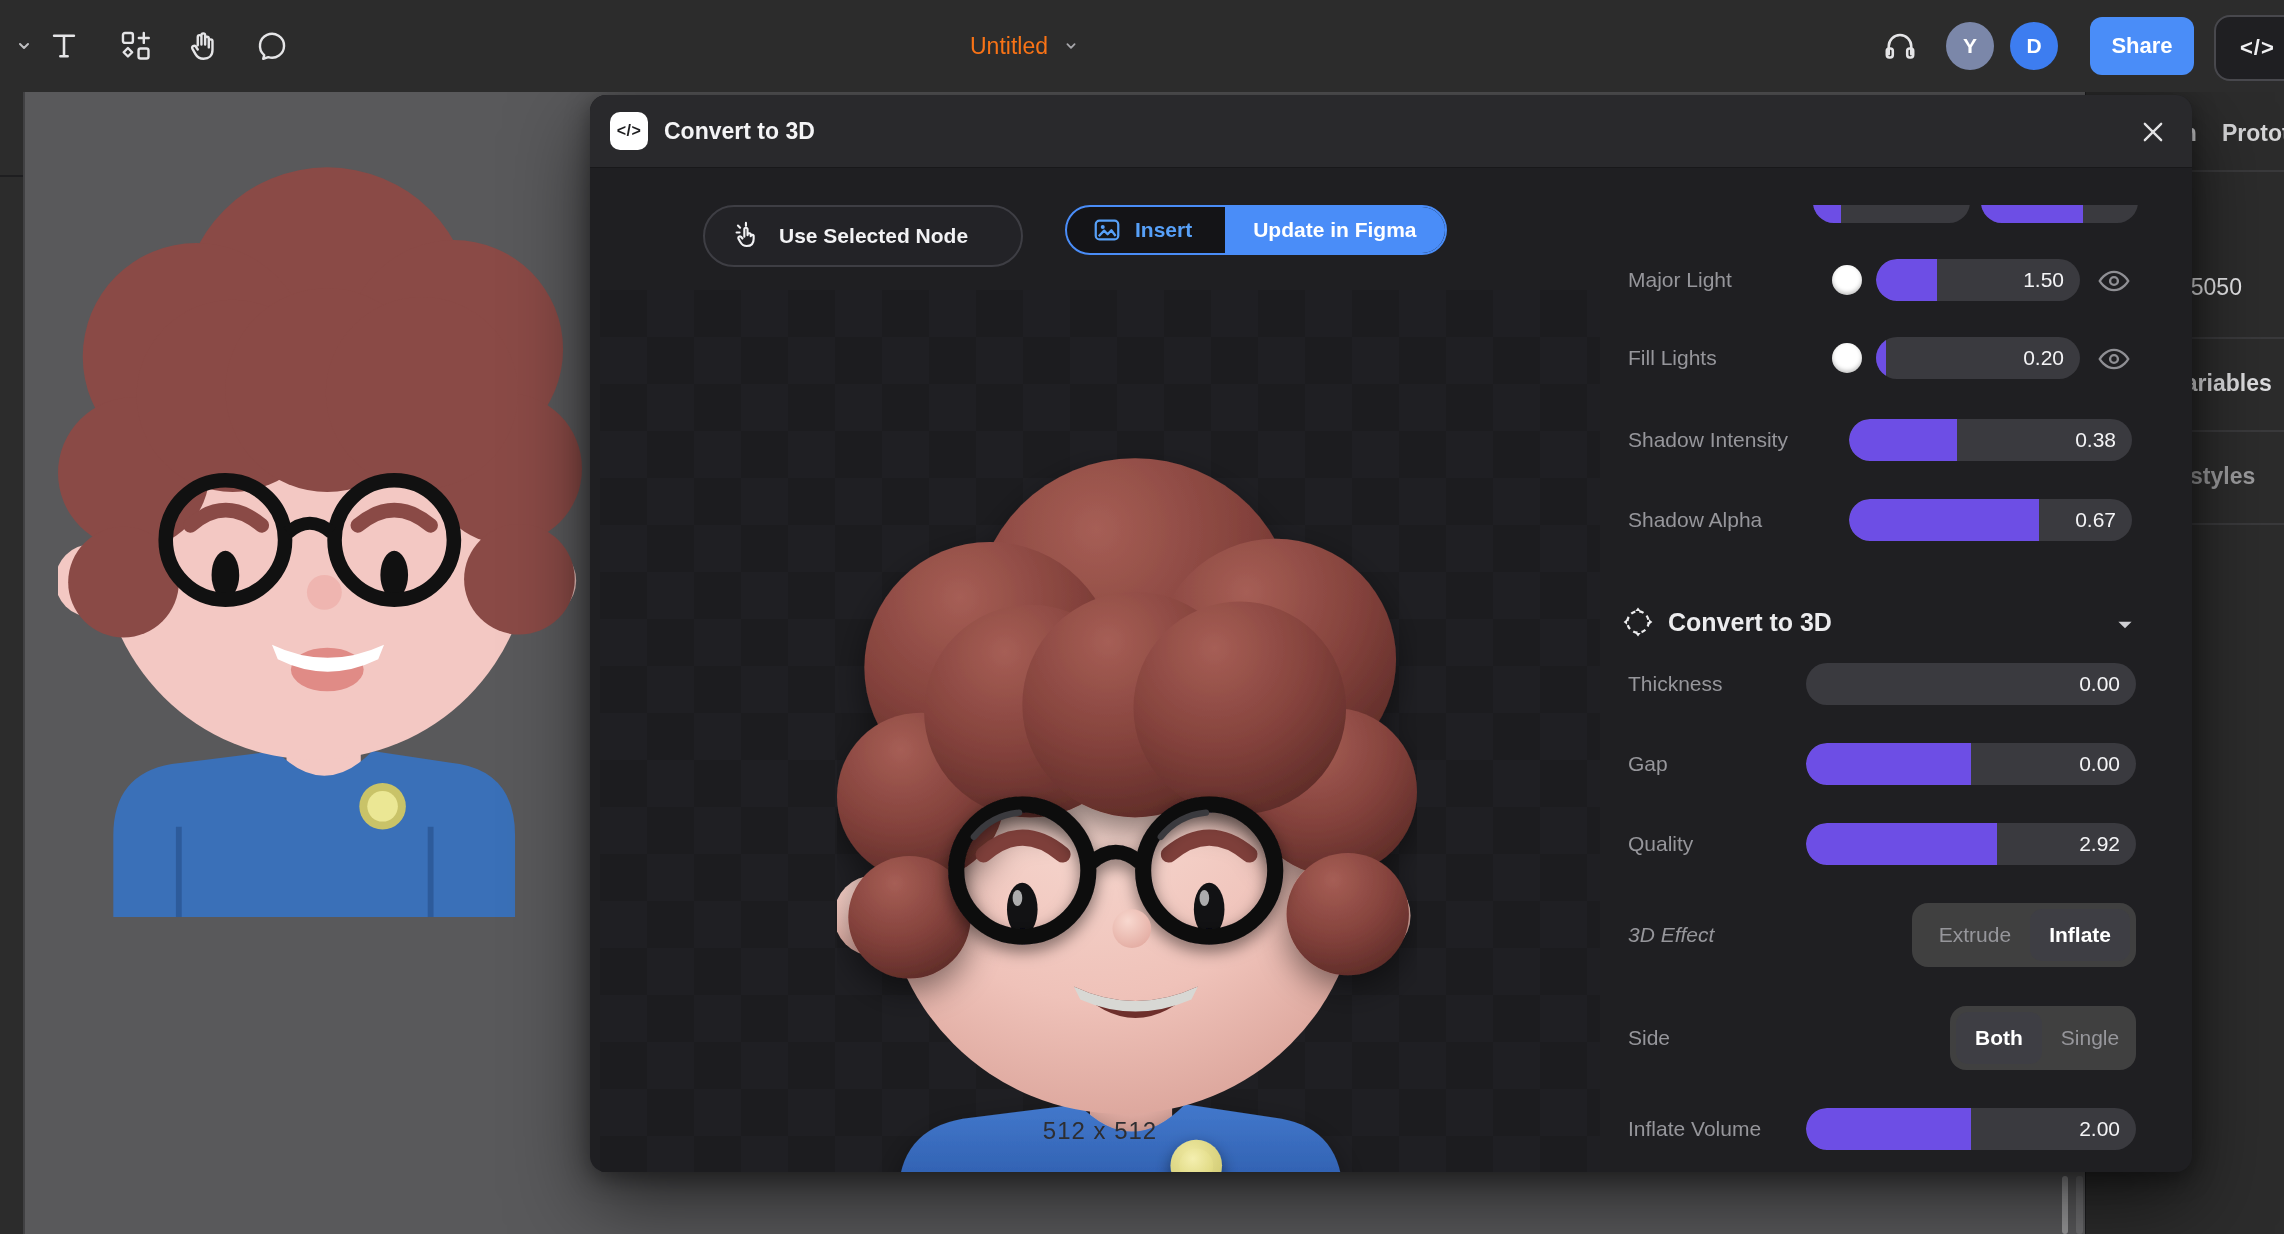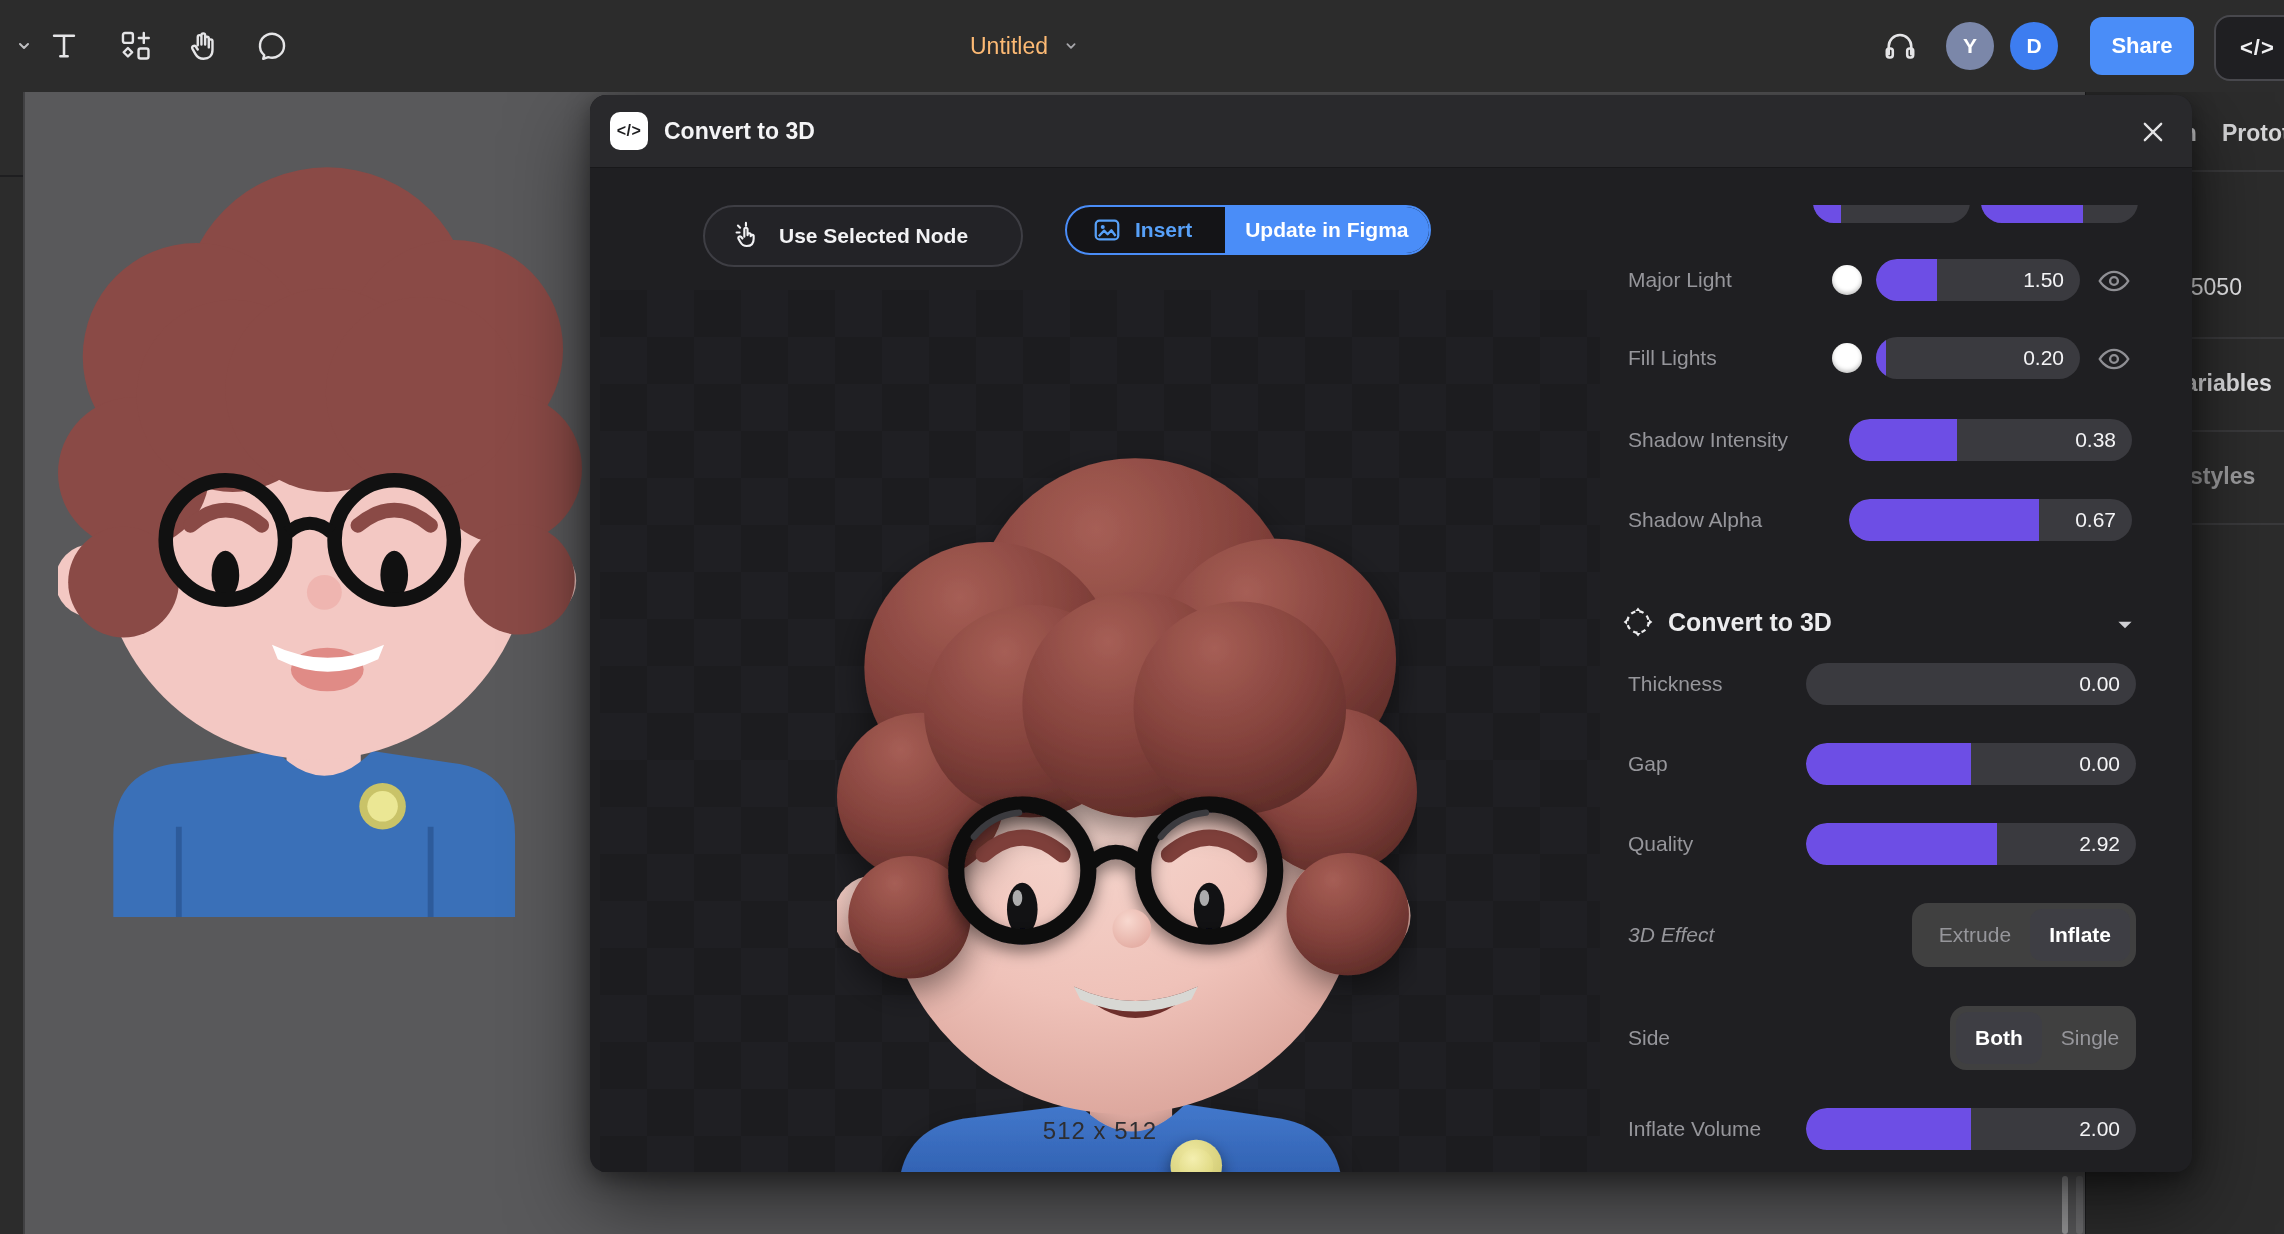--- a/index.html
+++ b/index.html
@@ -9,21 +9,21 @@
     font-family:"Liberation Sans", sans-serif;
     -webkit-font-smoothing:antialiased;
   }
   .abs{position:absolute;}
   svg{display:block;}
 
   
   .toolbar{left:0;top:0;width:2284px;height:92px;background:#2C2C2C;z-index:40;}
   .tbtn{position:absolute;top:26px;width:40px;height:40px;display:flex;align-items:center;justify-content:center;border-radius:8px;}
   .title-wrap{position:absolute;left:930px;top:0;width:190px;height:92px;display:flex;align-items:center;justify-content:center;gap:14px;}
-  .doc-title{color:#fdba74;font-size:23px;}
+  .doc-title{color:#f97316;font-size:23px;}
   .avatar-chip{position:absolute;top:22px;width:48px;height:48px;border-radius:50%;display:flex;align-items:center;justify-content:center;color:#fff;font-size:21px;font-weight:700;}
   .share-btn{position:absolute;left:2090px;top:17px;width:104px;height:58px;border-radius:12px;background:#4A8DF8;color:#fff;font-size:22px;font-weight:600;display:flex;align-items:center;justify-content:center;}
   .dev-toggle{position:absolute;left:2214px;top:15px;width:130px;height:62px;border-radius:16px;border:2px solid #48484D;background:#1F1F22;display:flex;align-items:center;}
   .dev-glyph{color:#F0F0F2;font-size:22px;font-weight:700;padding-left:24px;letter-spacing:1px;}
 
   
   .left-strip{left:0;top:92px;width:23px;height:1142px;background:#2C2C2C;border-right:2px solid #414143;z-index:5;}
   .strip-div{position:absolute;left:0;top:83px;width:23px;height:2px;background:#1E1E20;}
 
   
@@ -37,21 +37,21 @@
   .modal{left:590px;top:95px;width:1602px;height:1077px;background:#1F1F22;border-radius:16px;
          box-shadow:0 30px 80px rgba(0,0,0,.55), 0 6px 24px rgba(0,0,0,.4);overflow:hidden;z-index:30;}
   .m-header{position:absolute;left:0;top:0;width:1602px;height:72px;background:#29292C;border-bottom:1px solid #18181A;}
   .m-icon{position:absolute;left:20px;top:17px;width:38px;height:38px;border-radius:10px;background:#FFFFFF;display:flex;align-items:center;justify-content:center;color:#1E1E20;font-size:16px;font-weight:800;letter-spacing:.5px;}
   .m-title{position:absolute;left:74px;top:0;height:72px;display:flex;align-items:center;color:#F4F4F6;font-size:23px;font-weight:700;}
   .m-close{position:absolute;left:1548px;top:22px;width:30px;height:30px;display:flex;align-items:center;justify-content:center;}
 
   .use-node-btn{position:absolute;left:113px;top:110px;width:320px;height:62px;border-radius:31px;background:#232327;border:2px solid #3E3E44;box-sizing:border-box;display:flex;align-items:center;gap:16px;padding:0 26px;color:#F2F2F4;font-size:21px;font-weight:600;}
   .seg-top{position:absolute;left:475px;top:110px;height:50px;border-radius:31px;border:2px solid #4A8DF8;box-sizing:border-box;overflow:hidden;display:flex;background:#141417;gap:8px;}
   .seg-insert{display:flex;align-items:center;gap:13px;padding:0 25px;color:#57A0F8;font-size:21px;font-weight:700;}
-  .seg-update{display:flex;align-items:center;padding:0 20px;background:#4A8DF8;color:#fff;font-size:21px;font-weight:700;}
+  .seg-update{display:flex;align-items:center;padding:0 28px;background:#4A8DF8;color:#fff;font-size:21px;font-weight:700;}
 
   .preview{position:absolute;left:10px;top:195px;width:1000px;height:930px;overflow:hidden;
     background-color:#1C1C1F;
     background-image:repeating-conic-gradient(#1F1F23 0 25%, #1C1C1F 0 50%);
     background-size:94px 94px;}
   .preview-caption{position:absolute;left:10px;top:1022px;width:1000px;text-align:center;color:#2E2E31;font-size:24px;letter-spacing:1px;}
 
   
   .controls{position:absolute;left:1030px;top:110px;width:520px;height:962px;overflow:hidden;}
   .crow{position:absolute;left:0;width:520px;height:44px;}

